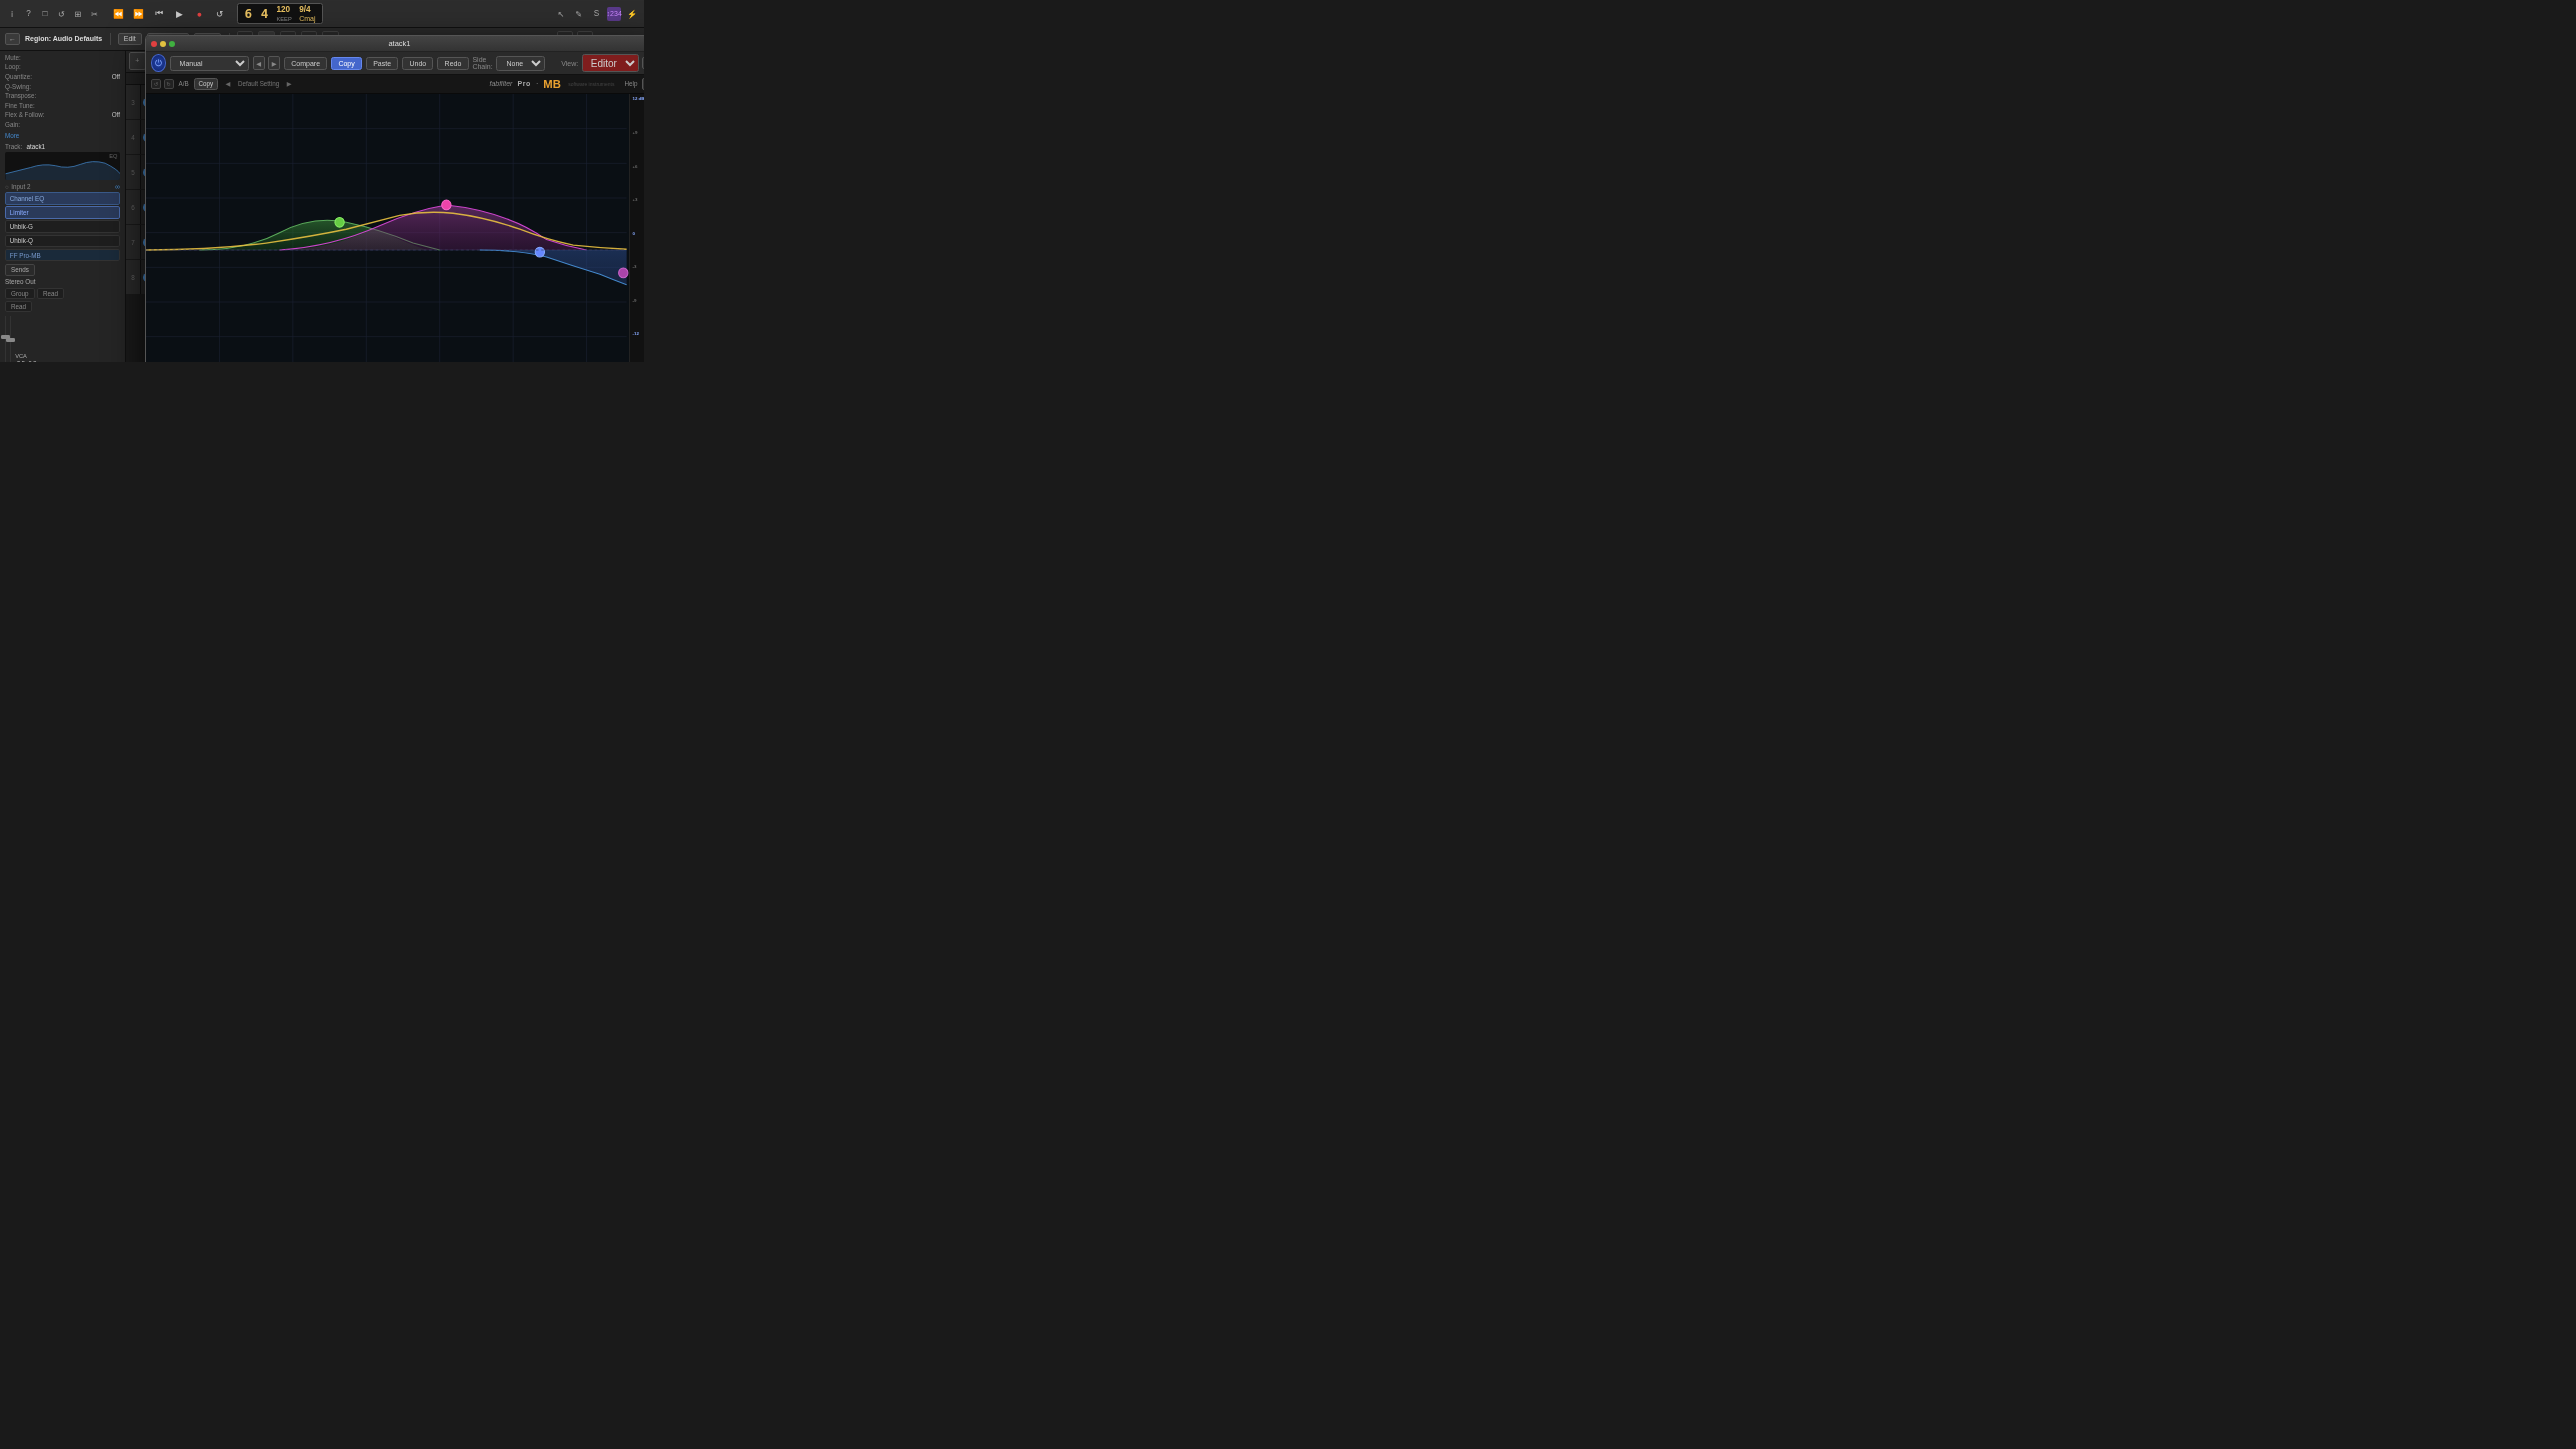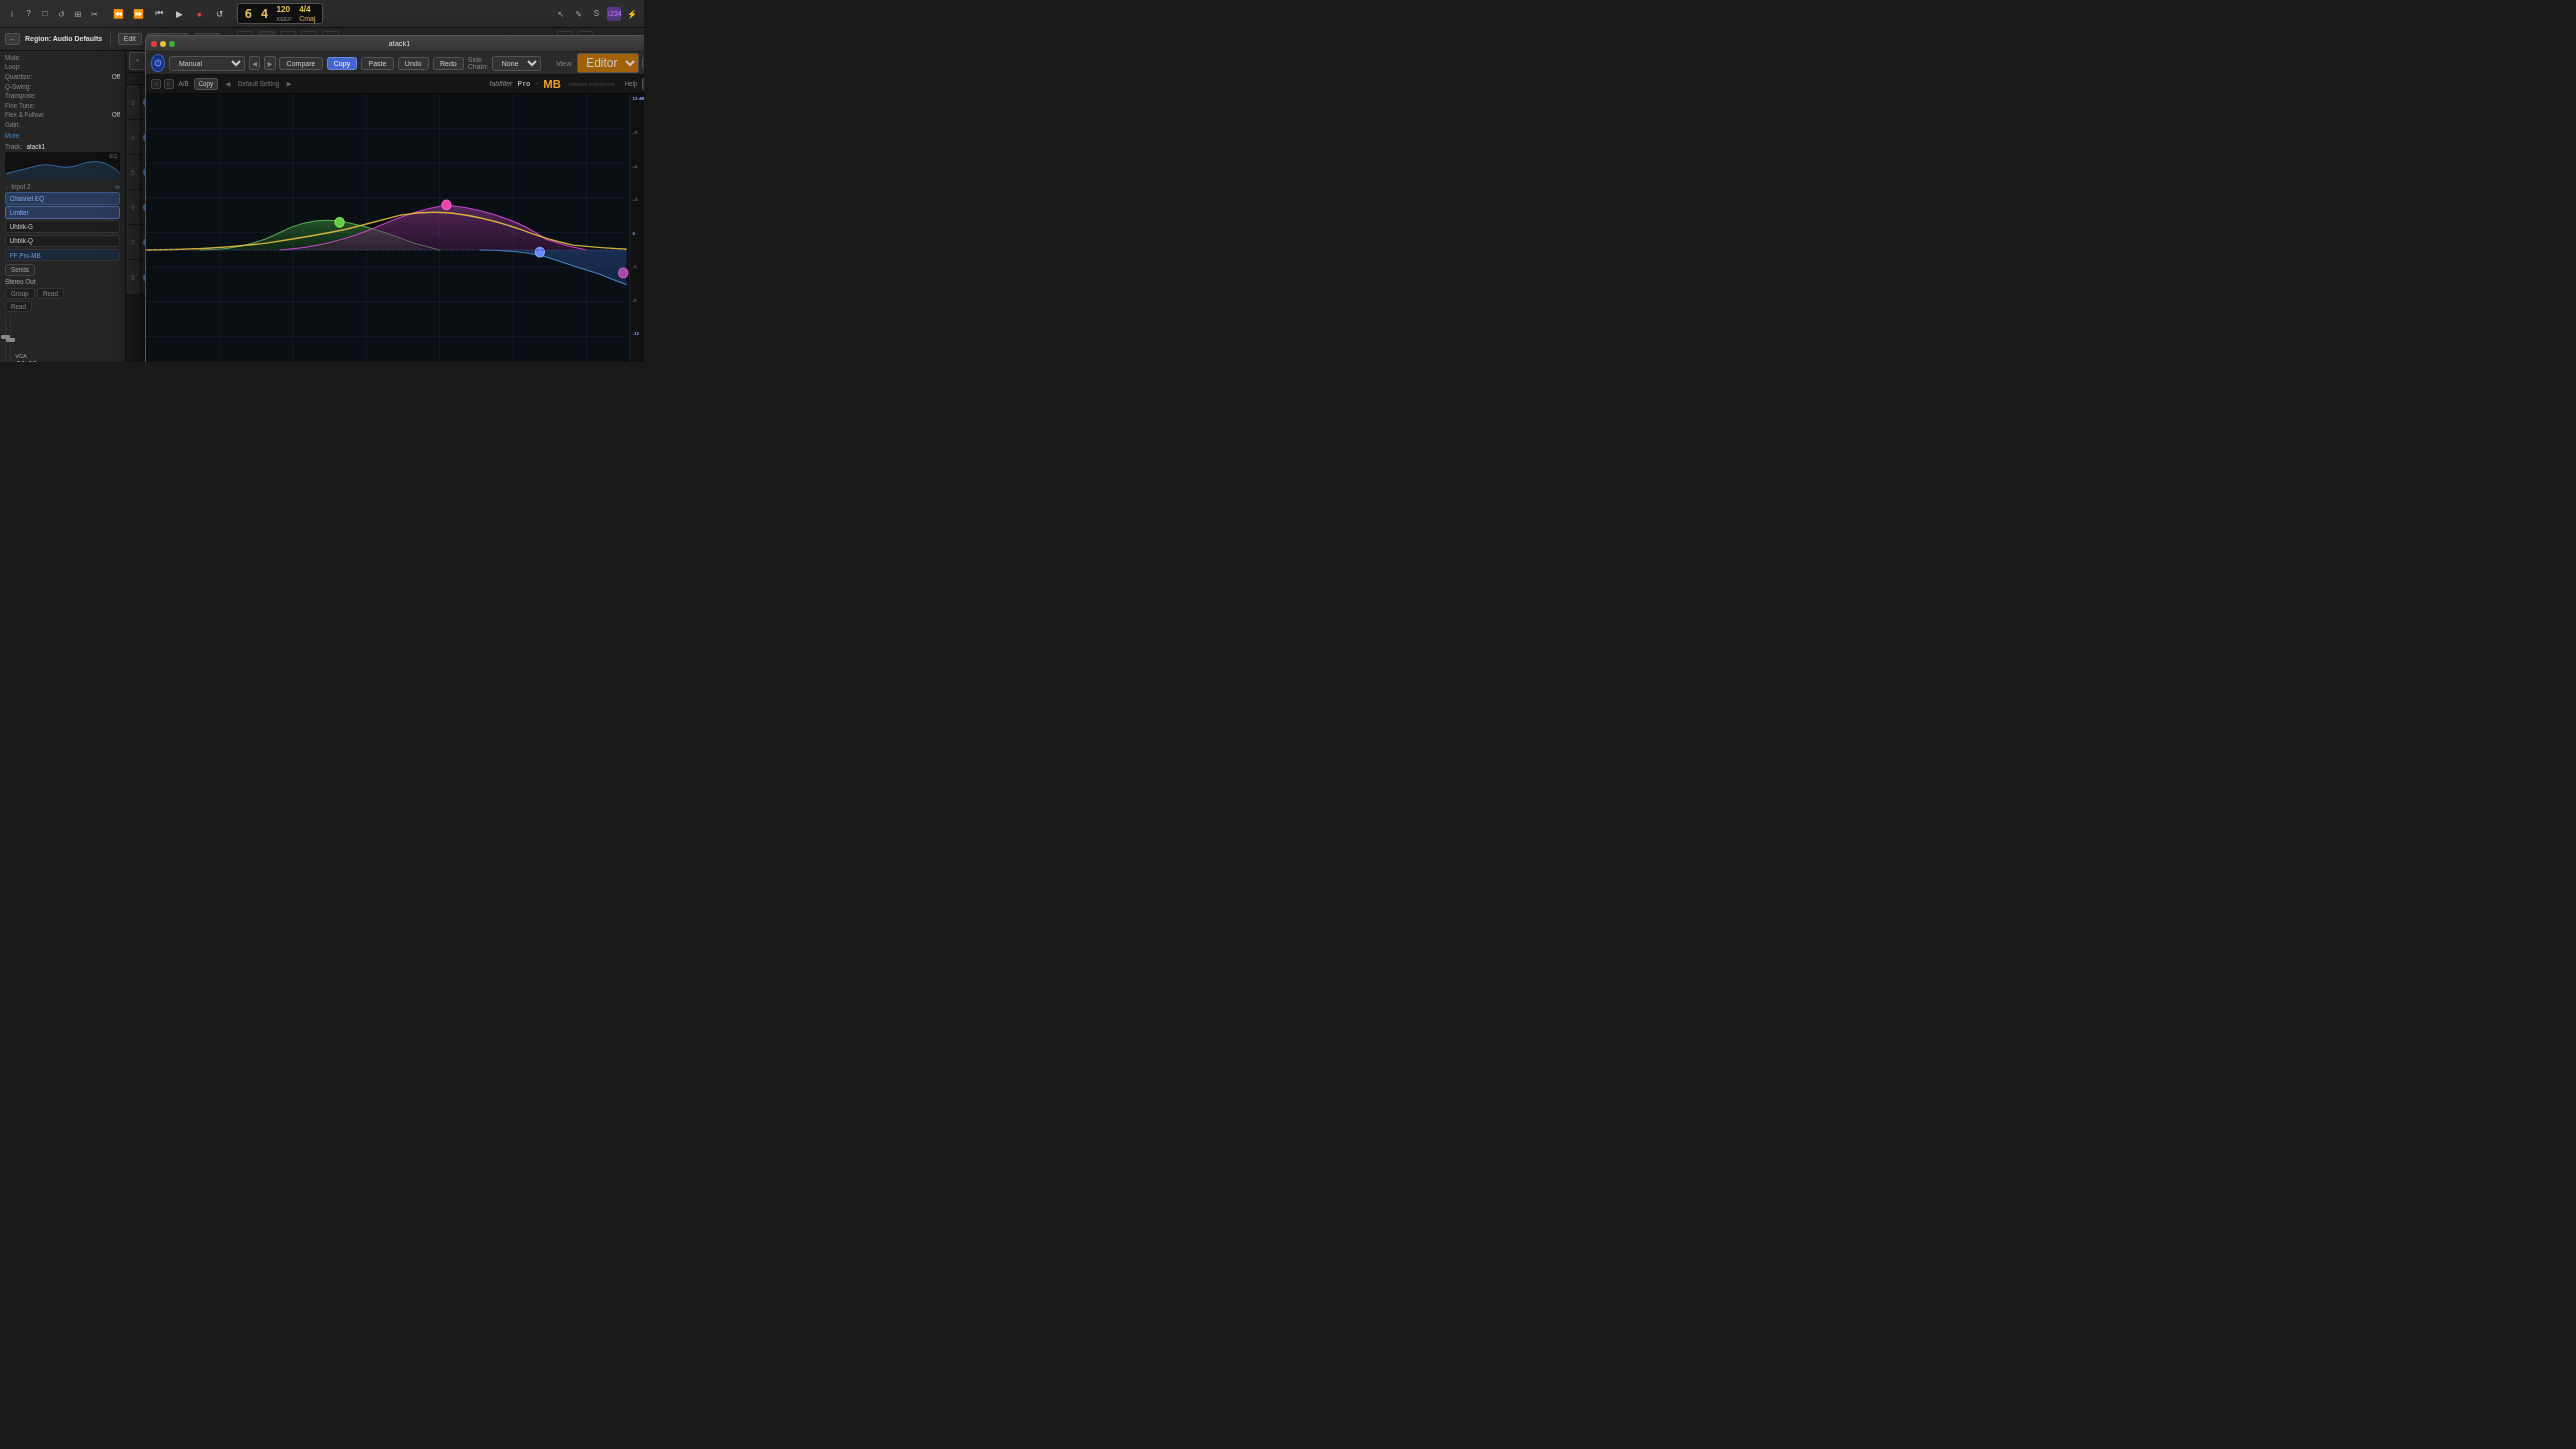--- a/index.html
+++ b/index.html
@@ -483,27 +483,26 @@
       border-radius: 2.5px;
       color: #ccc;
       padding: 1.9px 5px;
       font-size: 7px;
     }
     .view-area {
       display: flex; align-items: center; gap: 3.8px;
     }
     .view-label { color: #888; font-size: 7px; }
     .view-select {
-      background: #a16207;
+      background: #7f1d1d;
       border: 0.6px solid #555;
       border-radius: 2.5px;
       color: #ccc;
       padding: 1.3px 3.8px;
-      font-size: 12px;
-      text-align: center;
+      font-size: 10px;
     }
 
     
     .eq-display {
       height: calc(100% - 57px);
       position: relative;
       background: #0d1117;
     }
     .eq-grid {
       width: 100%;
@@ -545,21 +544,21 @@
     <div class="transport-btn record">●</div>
     <div class="transport-btn">↺</div>
   </div>
   <div class="position-display">
     <div class="pos-main">6  4</div>
     <div class="pos-info">
       <div class="pos-bpm">120</div>
       <div class="pos-keep">KEEP</div>
     </div>
     <div class="pos-info">
-      <div class="pos-time-sig">4/4</div>
+      <div class="pos-time-sig">9/4</div>
       <div class="pos-key">Cmaj</div>
     </div>
   </div>
   <div class="right-transport">
     <div class="transport-icon-btn">↖</div>
     <div class="transport-icon-btn">✎</div>
     <div class="transport-icon-btn">S</div>
     <div class="transport-icon-btn" style="background:#5a3a8a; color:#cc88ff; padding:1.3px 3.8px; border-radius:1.9px; font-size:7px;">↕234</div>
     <div class="transport-icon-btn">⚡</div>
   </div>

